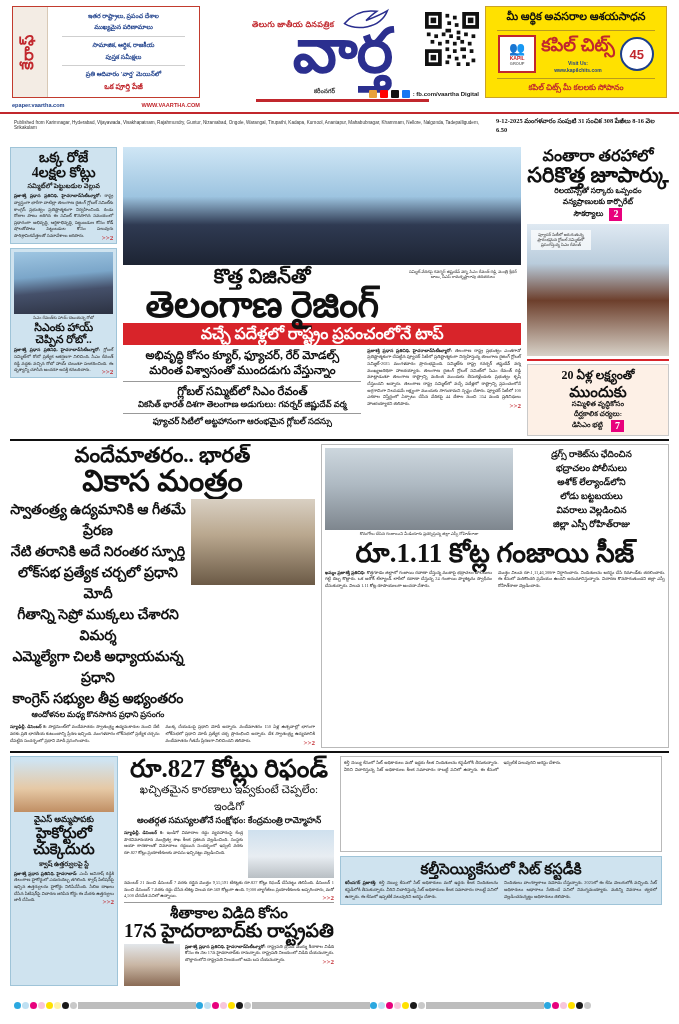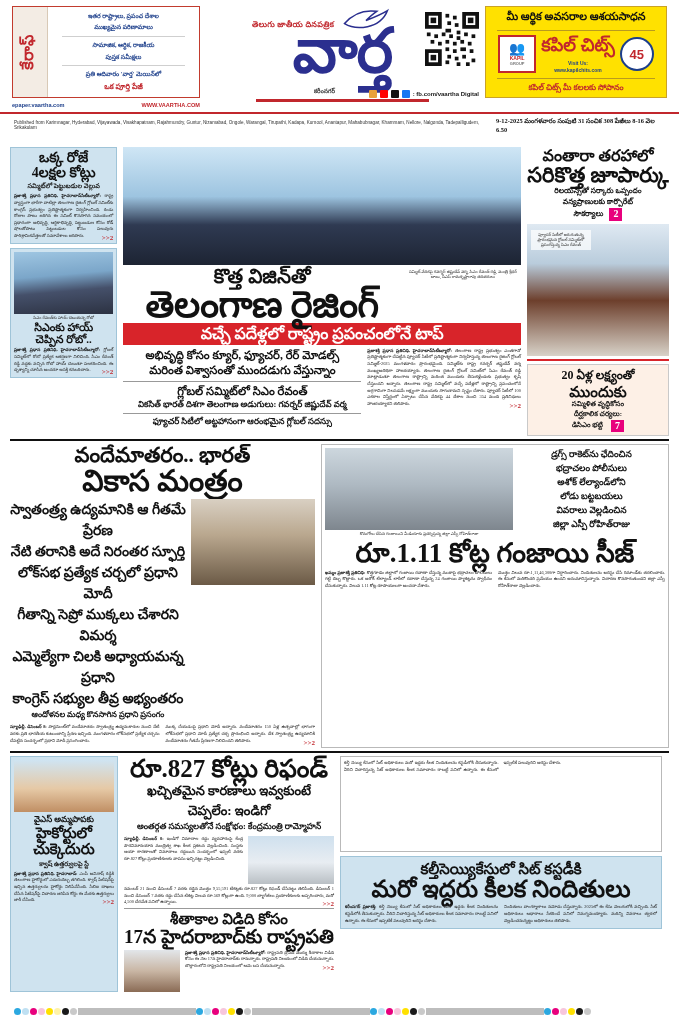--- a/index.html
+++ b/index.html
@@ -371,21 +371,21 @@
         <div class="body-xs tel" style="margin-top:2px;">
           <span class="lead-in">ప్రజాశక్తి ప్రధాన ప్రతినిధి, హైదరాబాద్:</span>
           <span>ఎంపీ అవినాష్ రెడ్డికి తెలంగాణ హైకోర్టులో ఎదురుదెబ్బ తగిలింది. క్వాష్ పిటిషన్‌పై ఇచ్చిన ఉత్తర్వులను హైకోర్టు నిలిపివేసింది. సిబిఐ దాఖలు చేసిన పిటిషన్‌పై విచారణ జరిపిన కోర్టు ఈ మేరకు ఉత్తర్వులు జారీ చేసింది.</span>
           <span class="jump">&gt;&gt;2</span>
         </div>
       </div>
 
       <div class="col" style="width:210px;">
         <div>
           <div class="hl-xl tel" style="font-size:25px;">రూ.827 కోట్లు రిఫండ్</div>
-          <div class="tel" style="font-size:13px;font-weight:bold;text-align:center;line-height:1.5;">ఖచ్చితమైన కారణాలు ఇవ్వకుంటే చెప్పలేం: ఇండిగో</div>
+          <div class="tel" style="font-size:11px;font-weight:normal;text-align:center;line-height:1.5;">ఖచ్చితమైన కారణాలు ఇవ్వకుంటే చెప్పలేం: ఇండిగో</div>
           <div class="tel" style="font-size:8.5px;font-weight:bold;text-align:center;line-height:1.5;">అంతర్గత సమస్యలతోనే సంక్షోభం: కేంద్రమంత్రి రామ్మోహన్</div>
           <div style="display:flex;gap:5px;margin-top:3px;">
             <div class="body-xs tel" style="flex:1;">
               <span class="lead-in">న్యూఢిల్లీ, డిసెంబర్ 8:</span>
               <span>ఇండిగో విమానాల రద్దు వ్యవహారంపై కేంద్ర పౌరవిమానయాన మంత్రిత్వ శాఖ కీలక ప్రకటన వెల్లడించింది. సంస్థకు ఆయా కారణాలతో విమానాలు రద్దయిన సందర్భంలో ఇప్పటి వరకు రూ.827 కోట్లు ప్రయాణికులకు వాపసు ఇచ్చినట్టు వెల్లడించింది.</span>
             </div>
             <div class="photo plane" style="width:86px;height:48px;"></div>
           </div>
           <div class="body-xs tel" style="margin-top:2px;">
             <span>నవంబర్ 21 నుంచి డిసెంబర్ 7 వరకు రద్దైన మొత్తం 9,55,591 టికెట్లకు రూ.827 కోట్లు రిఫండ్ చేసినట్టు తెలిపింది. డిసెంబర్ 1 నుంచి డిసెంబర్ 7 వరకు రద్దు చేసిన టికెట్ల విలువ రూ.569 కోట్లుగా ఉంది. 9,000 బ్యాగేజీలు ప్రయాణికులకు అప్పగించారు, మరో 4,500 చేరవేత పనిలో ఉన్నాయి.</span>
@@ -409,21 +409,20 @@
         </div>
       </div>
 
       <div class="col" style="width:322px;">
         <div class="hair" style="height:96px;padding:3px;box-sizing:border-box;overflow:hidden;">
           <div class="body-xs tel cols2">కల్తీ నెయ్యి కేసులో సిట్ అధికారులు మరో ఇద్దరు కీలక నిందితులను కస్టడీలోకి తీసుకున్నారు. వీరిని విచారిస్తున్న సిట్ అధికారులు కీలక సమాచారం రాబట్టే పనిలో ఉన్నారు. ఈ కేసులో ఇప్పటికే పలువురిని అరెస్టు చేశారు.</div>
         </div>
 
         <div class="boxshade" style="margin-top:4px;padding:4px;">
           <div class="hl-md tel" style="font-size:15px;">కల్తీసెయ్యికేసులో సిట్ కస్టడీకి</div>
-          <div class="hl-xl tel" style="font-size:24px;">మరో ఇద్దరు కీలక నిందితులు</div>
           <div style="display:flex;gap:6px;margin-top:3px;">
             <div class="body-xs tel" style="flex:1;">
               <span class="lead-in">కరీంనగర్ ప్రజాశక్తి:</span>
               <span>కల్తీ నెయ్యి కేసులో సిట్ అధికారులు మరో ఇద్దరు కీలక నిందితులను కస్టడీలోకి తీసుకున్నారు. వీరిని విచారిస్తున్న సిట్ అధికారులు కీలక సమాచారం రాబట్టే పనిలో ఉన్నారు. ఈ కేసులో ఇప్పటికే పలువురిని అరెస్టు చేశారు.</span>
             </div>
             <div class="body-xs tel" style="flex:1;">
               <span>నిందితులు వాంగ్మూలాలు నమోదు చేస్తున్నారు. 2025లో ఈ కేసు వెలుగులోకి వచ్చింది. సిట్ అధికారులు ఆధారాలు సేకరించే పనిలో నిమగ్నమయ్యారు. మరిన్ని వివరాలు త్వరలో వెల్లడించనున్నట్టు అధికారులు తెలిపారు.</span>
             </div>
           </div>
         </div>

